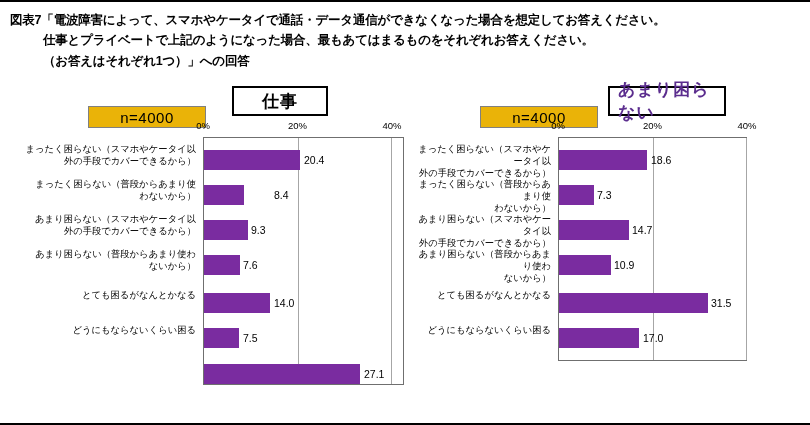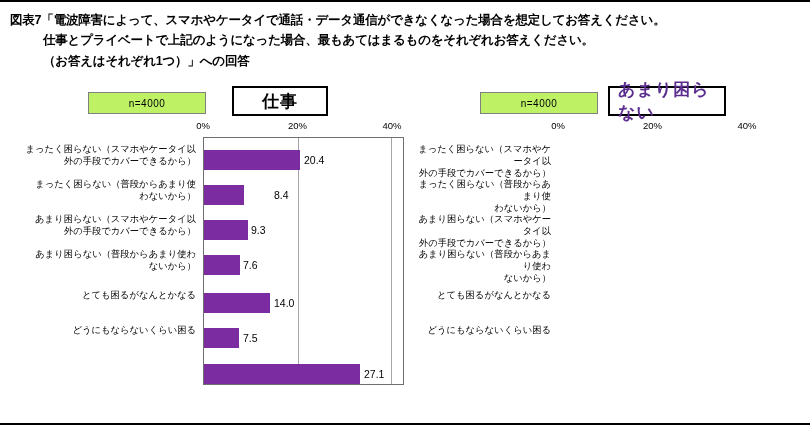--- a/index.html
+++ b/index.html
@@ -42,28 +42,28 @@
 
   .panel {
     position: absolute;
     top: 84px;
   }
   .panel-left { left: 18px; }
   .panel-right { left: 410px; }
 
   .n-box {
     position: absolute;
-    top: 6px;
+    top: 20px;
     left: 70px;
     width: 118px;
     height: 22px;
-    background: #bef264;
+    background: #eab308;
     border: 1px solid #808080;
     box-sizing: border-box;
-    font-size: 10px;
+    font-size: 15px;
     display: flex;
     align-items: center;
     justify-content: center;
     letter-spacing: 0.5px;
   }
   .panel-heading {
     position: absolute;
     top: 0px;
     left: 214px;
     min-width: 96px;
@@ -231,16 +231,35 @@
         <div class="cat-label" style="top:42px;  width:140px;">まったく困らない（普段からあまり使
 わないから）</div>
         <div class="cat-label" style="top:77px;  width:140px;">あまり困らない（スマホやケータイ以
 外の手段でカバーできるから）</div>
         <div class="cat-label" style="top:112px; width:140px;">あまり困らない（普段からあまり使わ
 ないから）</div>
         <div class="cat-label" style="top:153px; width:140px;">とても困るがなんとかなる</div>
         <div class="cat-label" style="top:188px; width:140px;">どうにもならないくらい困る</div>
       </div>
 
+      <div class="chart-frame" style="left:148px; width:189px; height:224px;">
+        <div class="gridline" style="left:94px;"></div>
+        <div class="gridline" style="left:187px;"></div>
+        <div class="bars">
+          <div class="bar" style="left:0; top:12px;  width:87.9px;"></div>
+          <div class="bar" style="left:0; top:47px;  width:34.5px;"></div>
+          <div class="bar" style="left:0; top:82px;  width:69.5px;"></div>
+          <div class="bar" style="left:0; top:117px; width:51.5px;"></div>
+          <div class="bar" style="left:0; top:155px; width:148.9px;"></div>
+          <div class="bar" style="left:0; top:190px; width:80.4px;"></div>
+
+          <div class="bar-value" style="left:92px;  top:12px;">18.6</div>
+          <div class="bar-value" style="left:38px;  top:47px;">7.3</div>
+          <div class="bar-value" style="left:73px;  top:82px;">14.7</div>
+          <div class="bar-value" style="left:55px;  top:117px;">10.9</div>
+          <div class="bar-value" style="left:152px; top:155px;">31.5</div>
+          <div class="bar-value" style="left:84px;  top:190px;">17.0</div>
+        </div>
+      </div>
     </div>
   </div>
 
 </div>
 
 </body></html>

